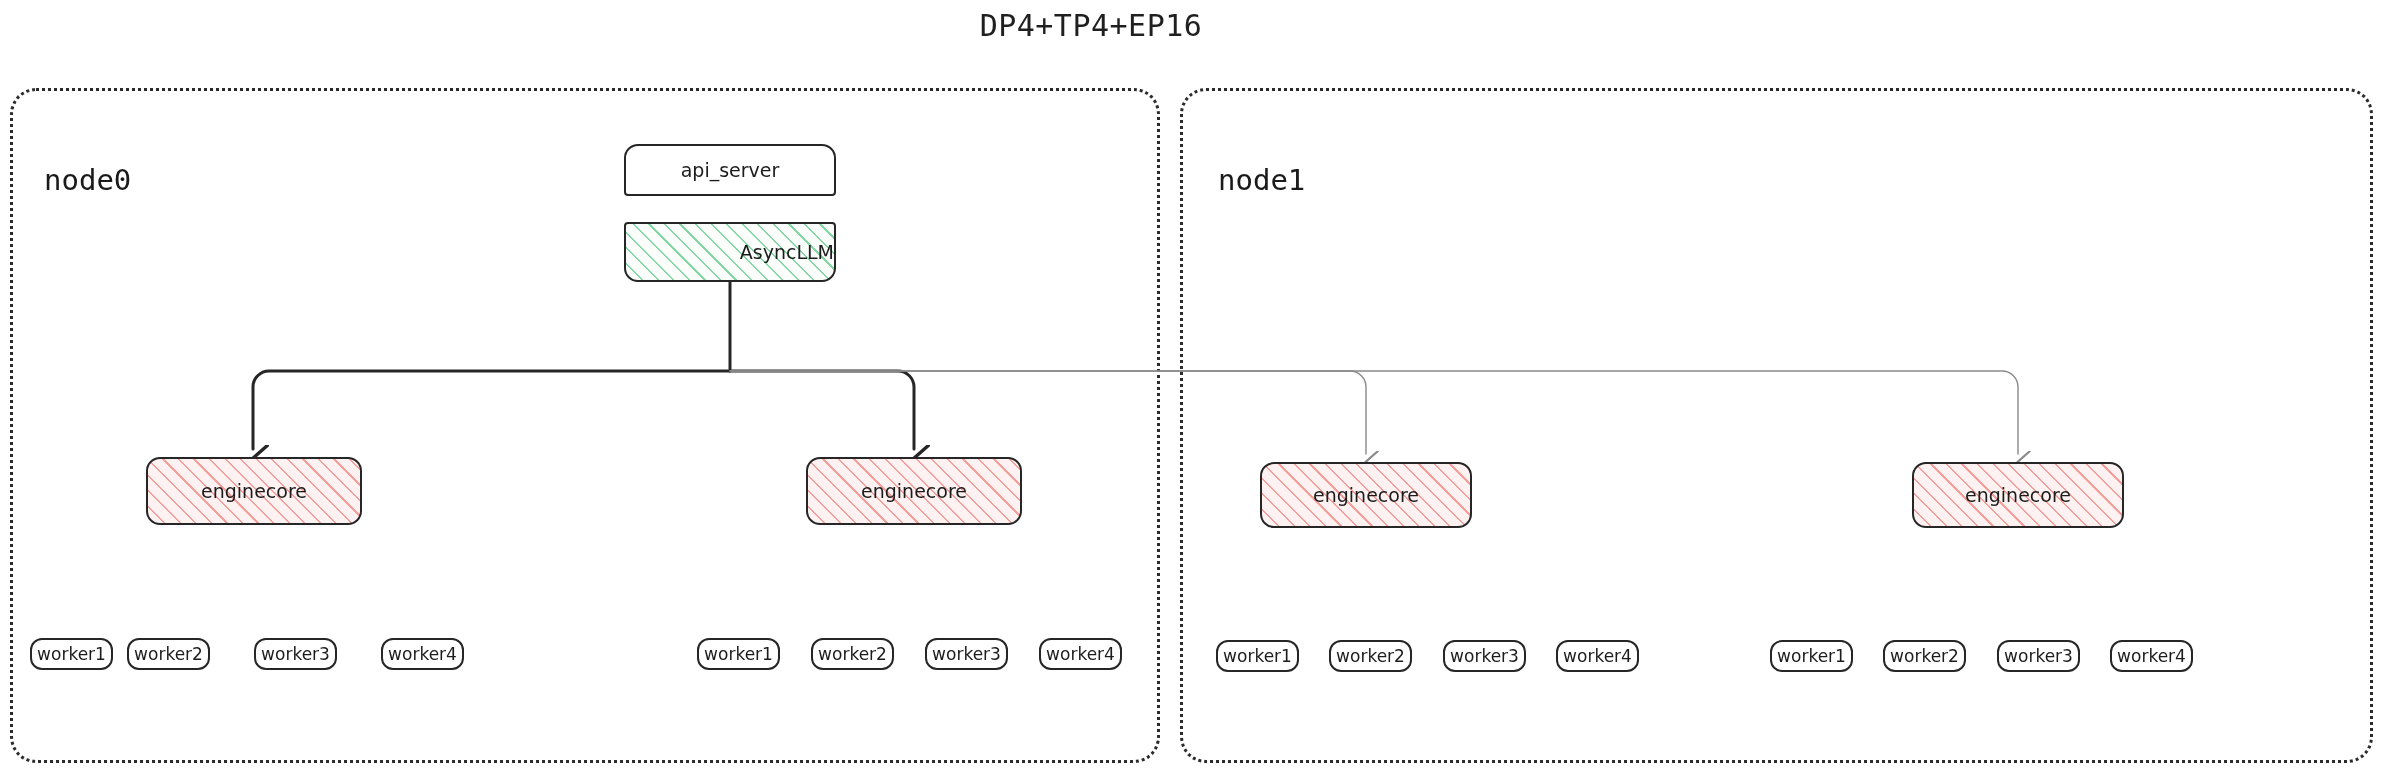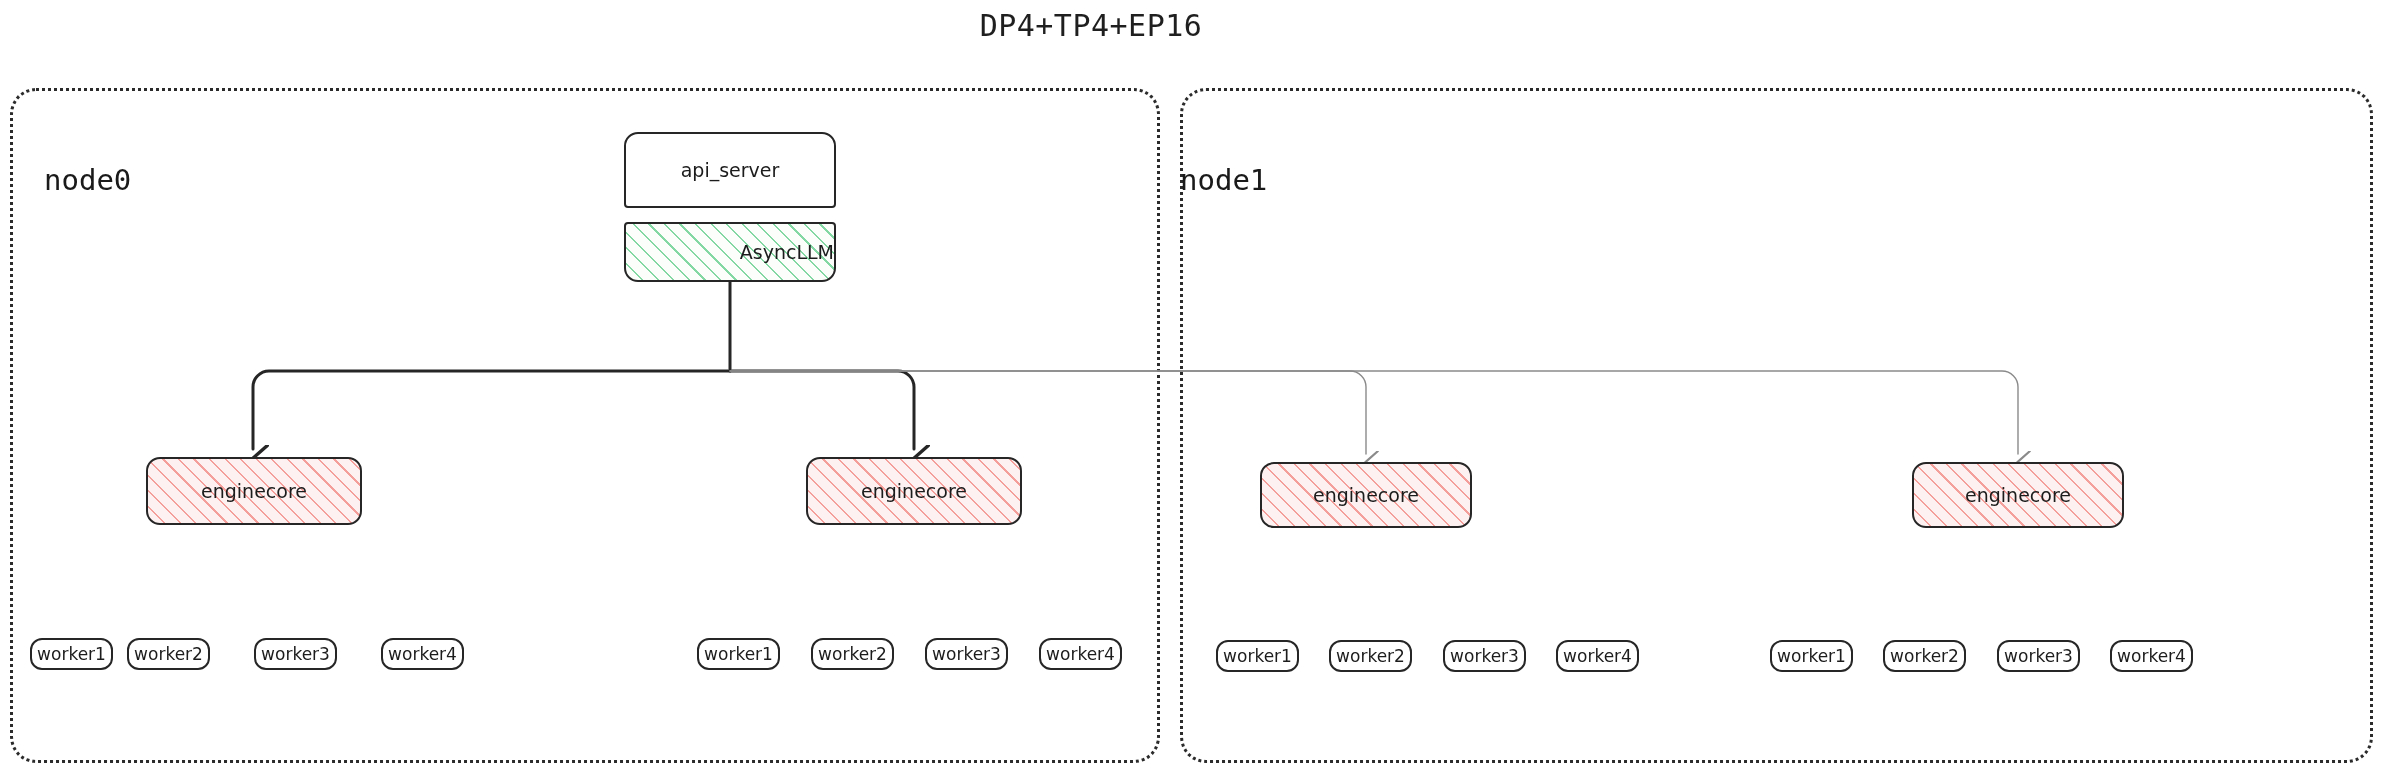--- a/index.html
+++ b/index.html
@@ -134,21 +134,21 @@
 <body>
 
 <div id="canvas">
 
   <div id="diagram-title">DP4+TP4+EP16</div>
 
   <div id="node-layer">
       <div class="node-box" style="left: 10px; top: 88px; width: 1150px; height: 675px;"></div>
       <div class="node-label" style="left: 44px; top: 128px;">node0</div>
       <div class="node-box" style="left: 1180px; top: 88px; width: 1193px; height: 675px;"></div>
-      <div class="node-label" style="left: 1180px; top: 128px; text-align: right;">node1</div>
+      <div class="node-label" style="left: 1218px; top: 128px; text-align: right;">node1</div>
     </div>
 
   <svg id="wires" viewBox="0 0 2383 773" preserveAspectRatio="none">
     <defs>
       <marker id="arrow-dark" markerWidth="13" markerHeight="13" refX="1.2" refY="5.2" orient="auto" markerUnits="strokeWidth">
         <path d="M0,0.4 L4.6,5.6 L9.2,0.4" fill="none" stroke="#262626" stroke-width="1.1" stroke-linecap="round" stroke-linejoin="round"></path>
       </marker>
       <marker id="arrow-gray" markerWidth="22" markerHeight="22" refX="2.0" refY="9.0" orient="auto" markerUnits="strokeWidth">
         <path d="M0,0.6 L8,9.6 L16,0.6" fill="none" stroke="#8a8a8a" stroke-width="1.5" stroke-linecap="round" stroke-linejoin="round"></path>
       </marker>
@@ -156,21 +156,21 @@
     <g id="wire-group">
         <path d="M 730 282 L 730 369" fill="none" stroke="#262626" stroke-width="3" stroke-linecap="round" stroke-linejoin="round"></path>
         <path d="M 730 371 L 269 371 A 16 16 0 0 0 253 387 L 253 449" fill="none" stroke="#262626" stroke-width="3" stroke-linecap="round" stroke-linejoin="round" marker-end="url(#arrow-dark)"></path>
         <path d="M 730 371 L 898 371 A 16 16 0 0 1 914 387 L 914 449" fill="none" stroke="#262626" stroke-width="3" stroke-linecap="round" stroke-linejoin="round" marker-end="url(#arrow-dark)"></path>
         <path d="M 730 371 L 1350 371 A 16 16 0 0 1 1366 387 L 1366 454" fill="none" stroke="#8a8a8a" stroke-width="1.4" stroke-linecap="round" stroke-linejoin="round" marker-end="url(#arrow-gray)"></path>
         <path d="M 730 371 L 2002 371 A 16 16 0 0 1 2018 387 L 2018 454" fill="none" stroke="#8a8a8a" stroke-width="1.4" stroke-linecap="round" stroke-linejoin="round" marker-end="url(#arrow-gray)"></path>
       </g>
   </svg>
 
   <div id="shape-layer">
-      <div class="shape shape-plain stack-top label-md" style="left: 624px; top: 132px; width: 212px; height: 76px;"><span>api_server</span></div>
+      <div class="shape shape-plain stack-top label-md" style="left: 624px; top: 144px; width: 212px; height: 52px;"><span>api_server</span></div>
       <div class="shape shape-hatch-green stack-bottom label-md" style="left: 624px; top: 222px; width: 212px; height: 60px;"><span>AsyncLLM</span></div>
       <div class="shape shape-hatch-pink label-sm" style="left: 146px; top: 457px; width: 216px; height: 68px;"><span>enginecore</span></div>
       <div class="shape shape-hatch-pink label-sm" style="left: 806px; top: 457px; width: 216px; height: 68px;"><span>enginecore</span></div>
       <div class="shape shape-hatch-pink label-sm" style="left: 1260px; top: 462px; width: 212px; height: 66px;"><span>enginecore</span></div>
       <div class="shape shape-hatch-pink label-sm" style="left: 1912px; top: 462px; width: 212px; height: 66px;"><span>enginecore</span></div>
       <div class="worker" style="left: 30px; top: 638px; width: 83px;"><span>worker1</span></div>
       <div class="worker" style="left: 127px; top: 638px; width: 83px;"><span>worker2</span></div>
       <div class="worker" style="left: 254px; top: 638px; width: 83px;"><span>worker3</span></div>
       <div class="worker" style="left: 381px; top: 638px; width: 83px;"><span>worker4</span></div>
       <div class="worker" style="left: 697px; top: 638px; width: 83px;"><span>worker1</span></div>

